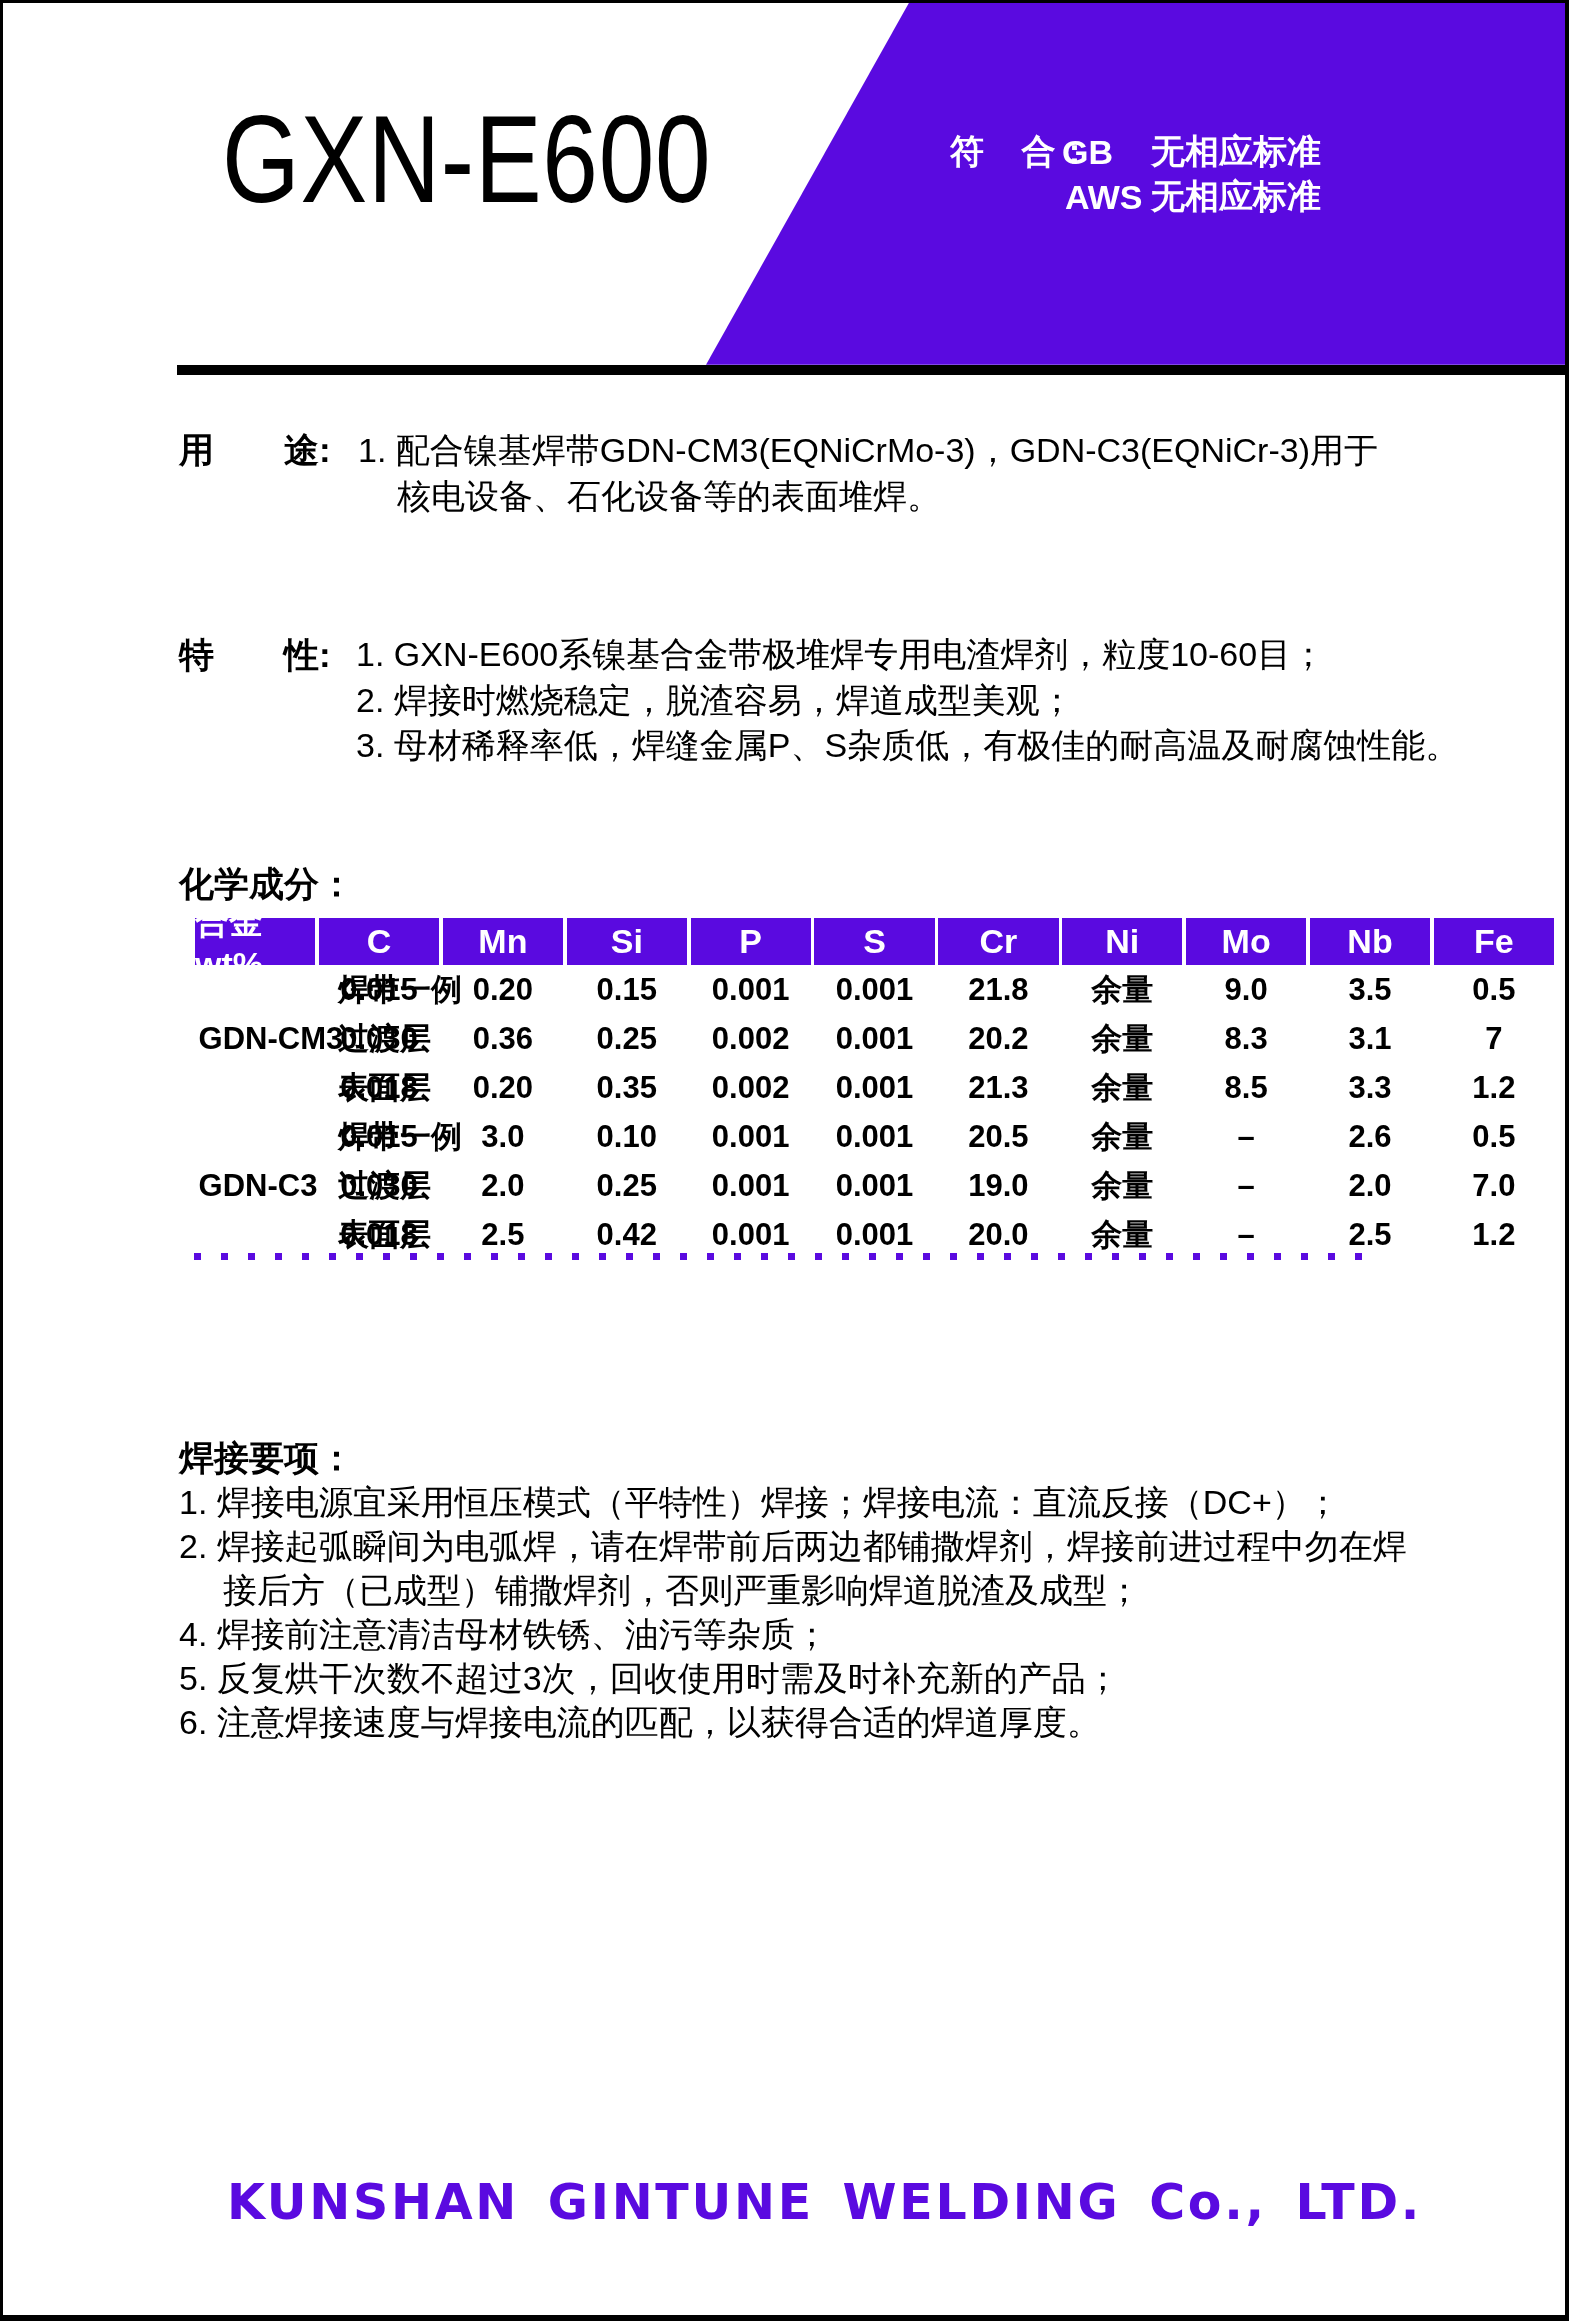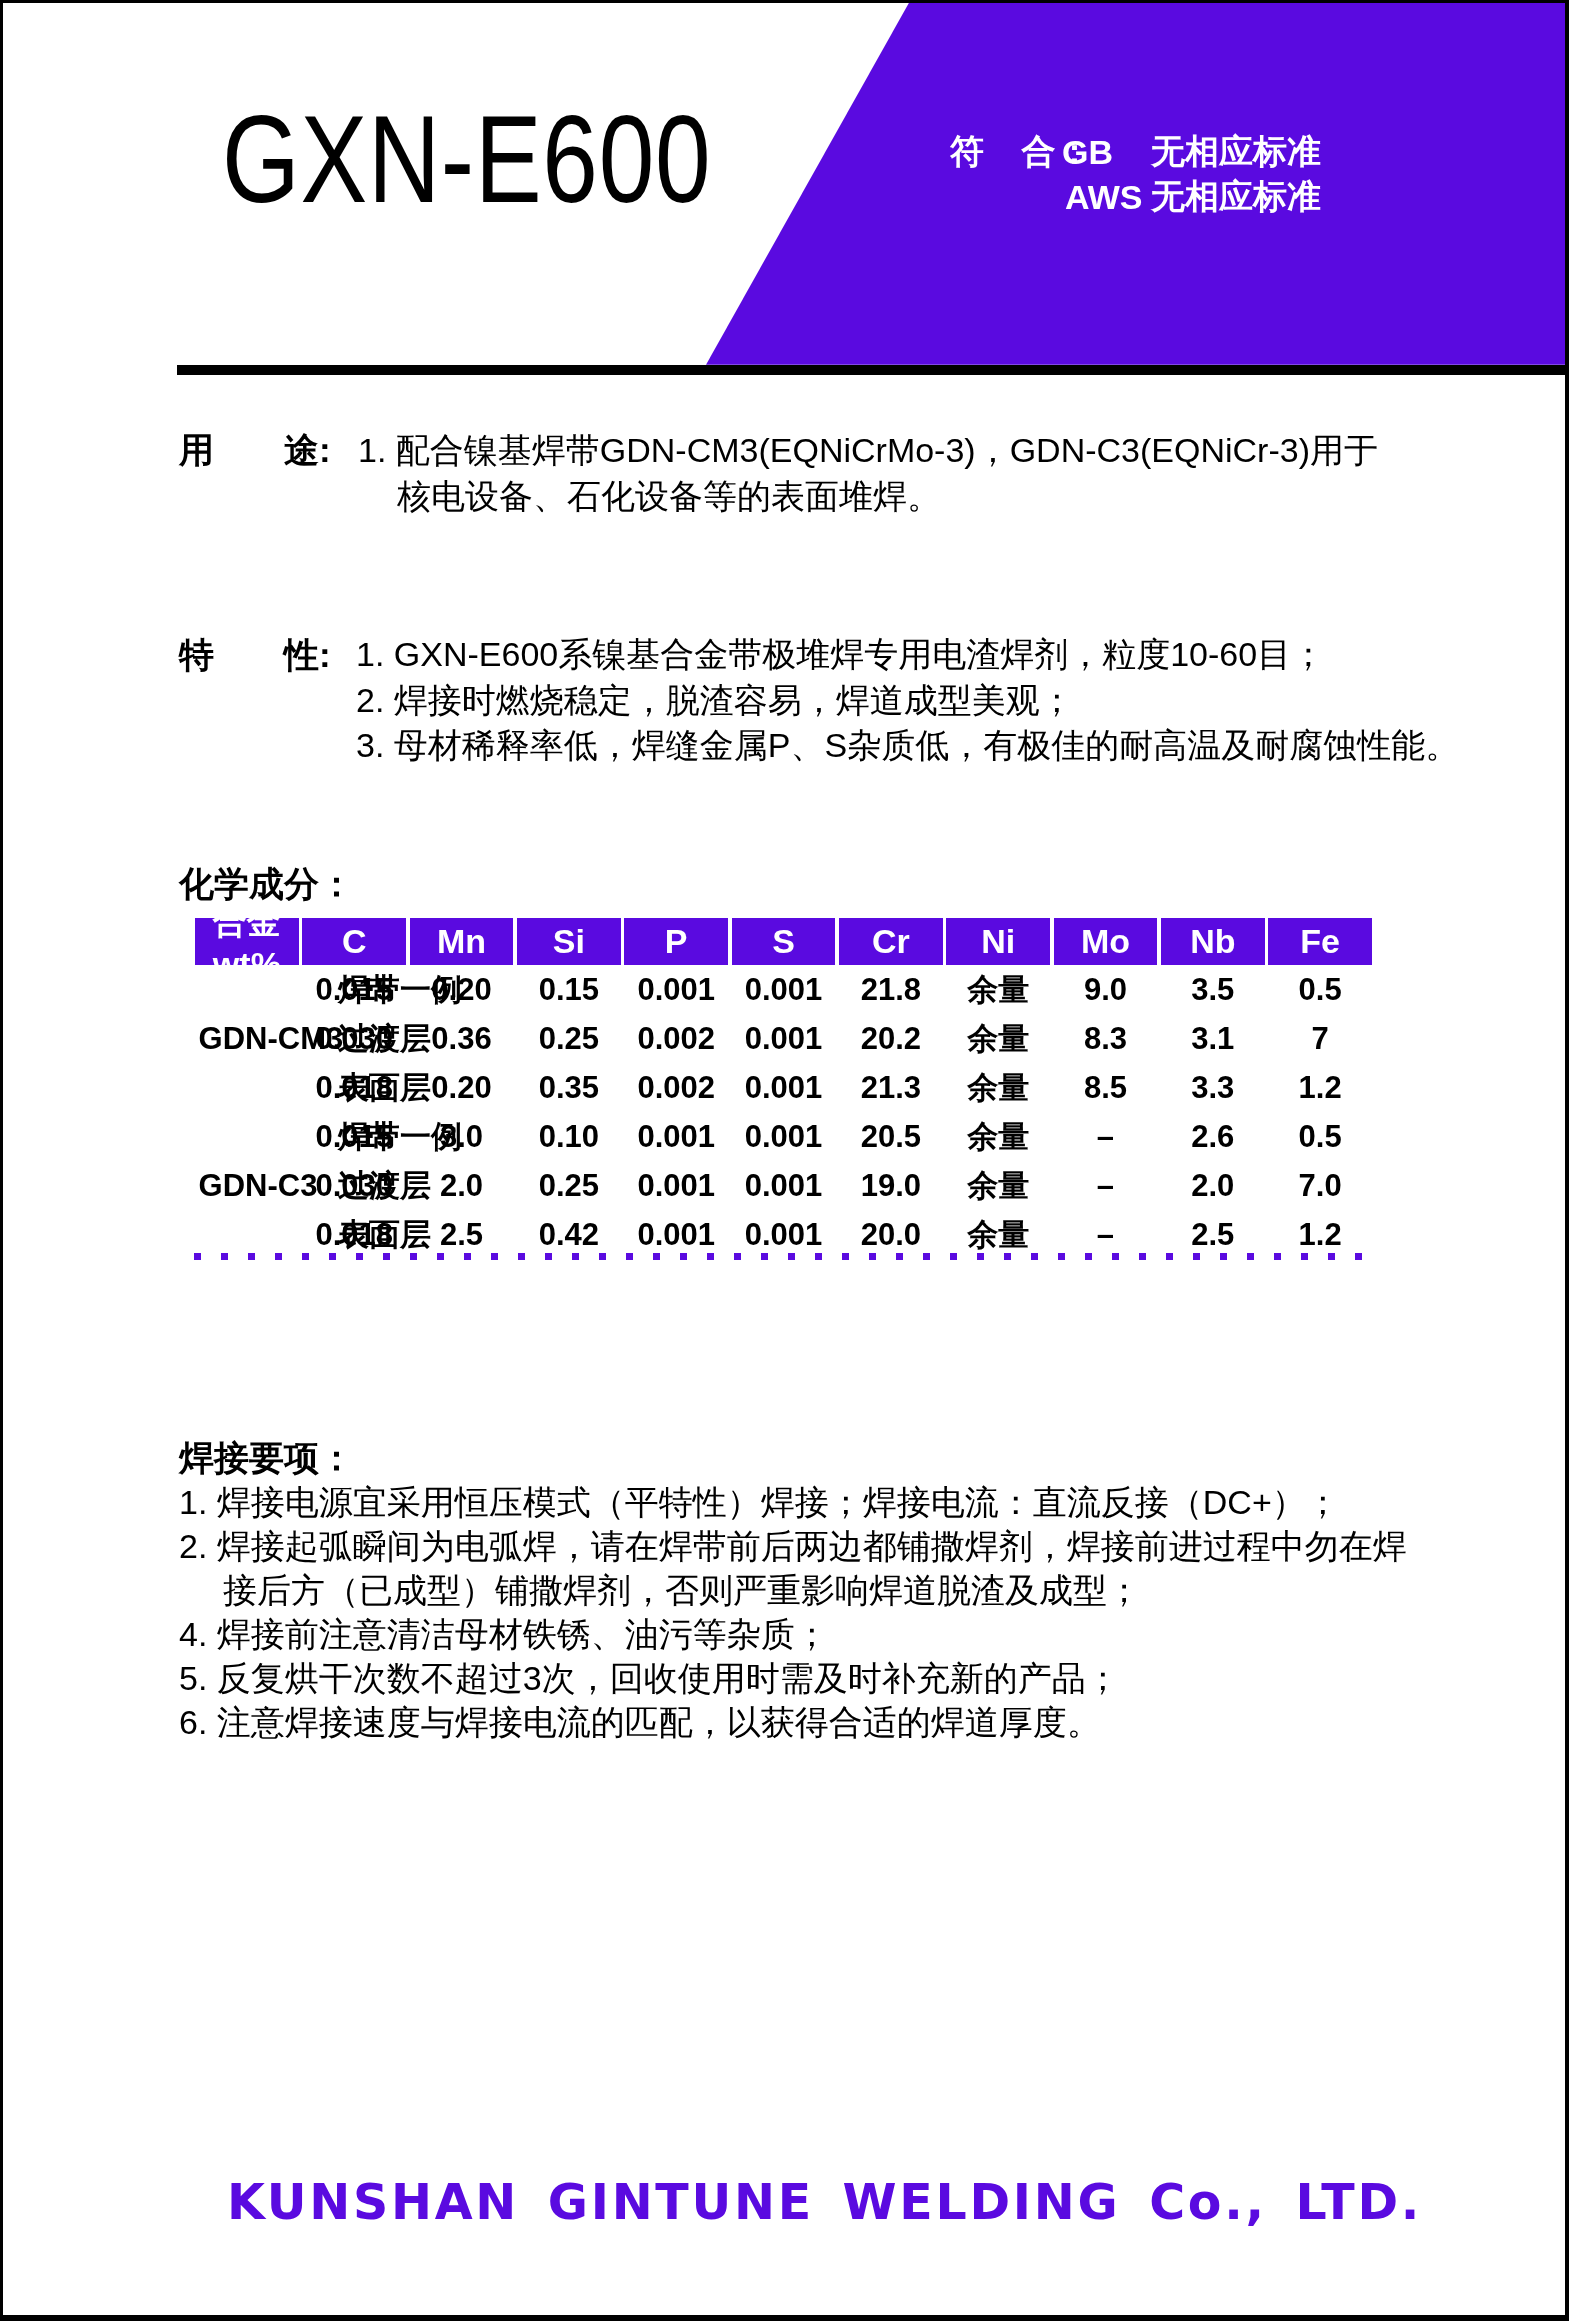--- a/index.html
+++ b/index.html
@@ -32,21 +32,21 @@
   .bt-gb-val{left:1151px; top:134px;}
   .bt-aws{left:1065px; top:180px;}
   .bt-aws-val{left:1151px; top:179px;}
 
   
   .lbl{position:absolute; font-weight:bold; font-size:35px; line-height:1; white-space:nowrap;}
   .body-line{position:absolute; font-size:34px; line-height:1; white-space:nowrap;}
 
   
   .chem-table{position:absolute; left:195px; top:918px; width:1177px;}
-  .t-row{display:flex; gap:3.6px; width:1177px;text-align:center;}
+  .t-row{display:flex; gap:3.6px; width:1359px;}
   .t-head .cell{
     background:var(--accent); color:#fff; font-weight:bold; font-size:34px;
     height:47px; display:flex; align-items:center; justify-content:center;
   }
   .cell-first{width:247px; flex:none; position:relative;}
   .cell{flex:1;}
   .t-data{height:49px; align-items:center; font-weight:bold; font-size:31px;}
   .t-data .cell{display:flex; align-items:center; justify-content:center; height:49px;}
   .t-data .cell-first{display:block;}
   .grp{position:absolute; left:3.6px; top:50%; transform:translateY(-50%); white-space:nowrap;}

